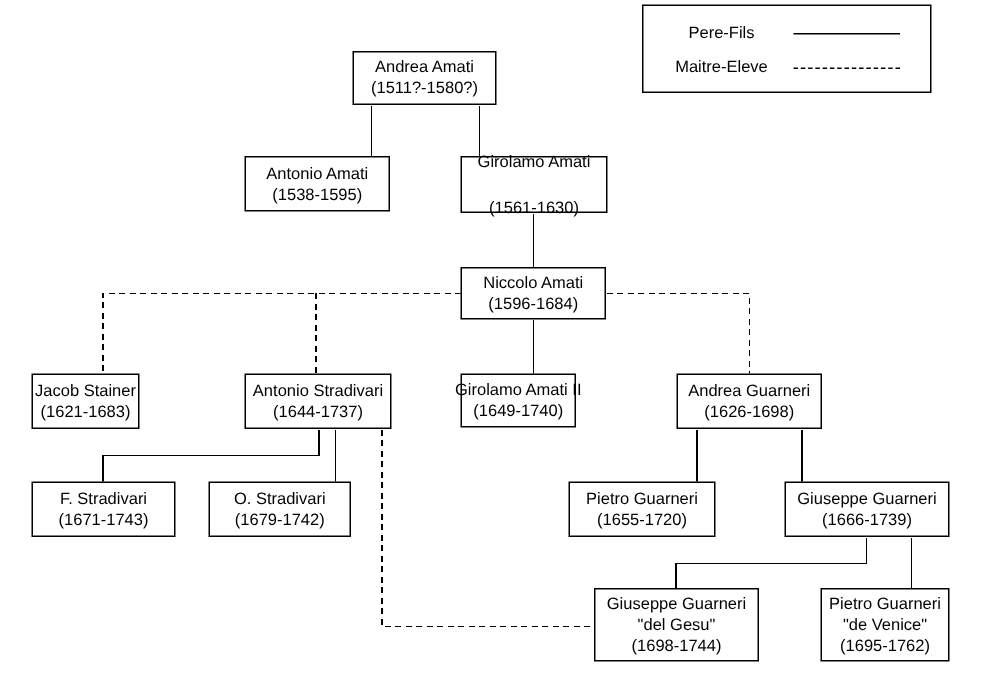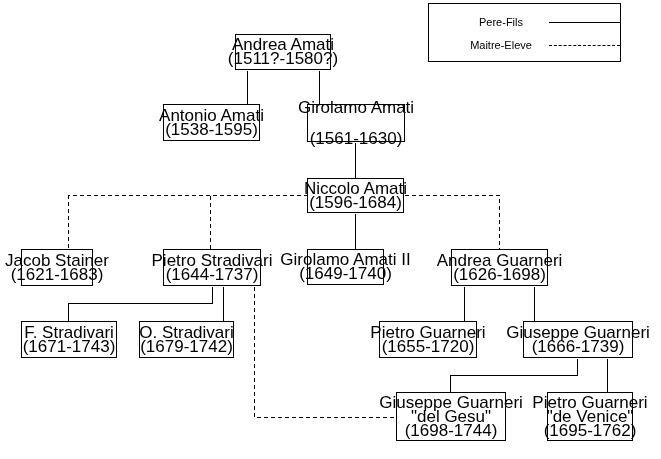--- a/index.html
+++ b/index.html
@@ -25,40 +25,39 @@
   .node {
     position: absolute;
     box-sizing: border-box;
     border: 1px solid #000000;
     background: #ffffff;
     display: flex;
     flex-direction: column;
     justify-content: center;
     align-items: center;
     text-align: center;
-    font-size: 17px;
+    font-size: 11px;
     line-height: 14px;
     color: #000000;
     white-space: nowrap;
   }
   .legend {
     position: absolute;
     left: 428px;
     top: 3px;
     width: 193px;
     height: 59px;
     box-sizing: border-box;
     border: 1px solid #000000;
     background: #ffffff;
     display: flex;
     flex-direction: column;
     justify-content: center;
     gap: 11px;
     padding-top: 2px;
-    align-items: flex-end;
   }
   .legend-row {
     display: flex;
     align-items: center;
     padding-left: 12px;
   }
   .legend-label {
     display: inline-block;
     width: 80px;
     text-align: center;
@@ -114,21 +113,21 @@
       </div>
       <div class="node" style="left: 307px; top: 178px; width: 97px; height: 35px; text-align: center;">
         <div>Niccolo Amati</div>
         <div>(1596-1684)</div>
       </div>
       <div class="node" style="left: 21px; top: 249px; width: 72px; height: 37px; justify-content: center;">
         <div>Jacob Stainer</div>
         <div>(1621-1683)</div>
       </div>
       <div class="node" style="left: 163px; top: 249px; width: 98px; height: 37px;">
-        <div>Pietro Stradivari</div>
+        <div>Antonio Stradivari</div>
         <div>(1644-1737)</div>
       </div>
       <div class="node" style="left: 307px; top: 249px; width: 77px; height: 36px;">
         <div>Girolamo Amati II</div>
         <div>(1649-1740)</div>
       </div>
       <div class="node" style="left: 451px; top: 249px; width: 97px; height: 37px;">
         <div>Andrea Guarneri</div>
         <div>(1626-1698)</div>
       </div>

